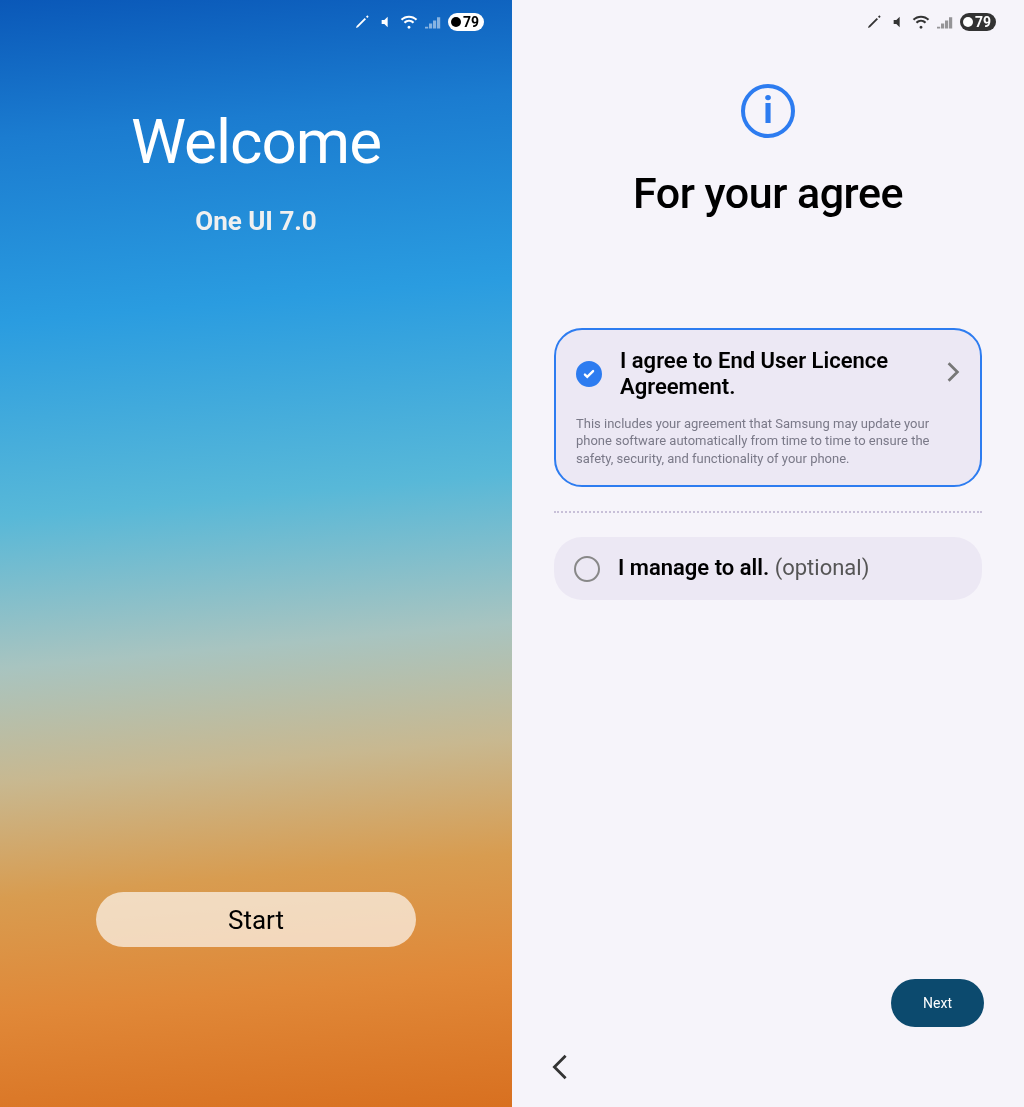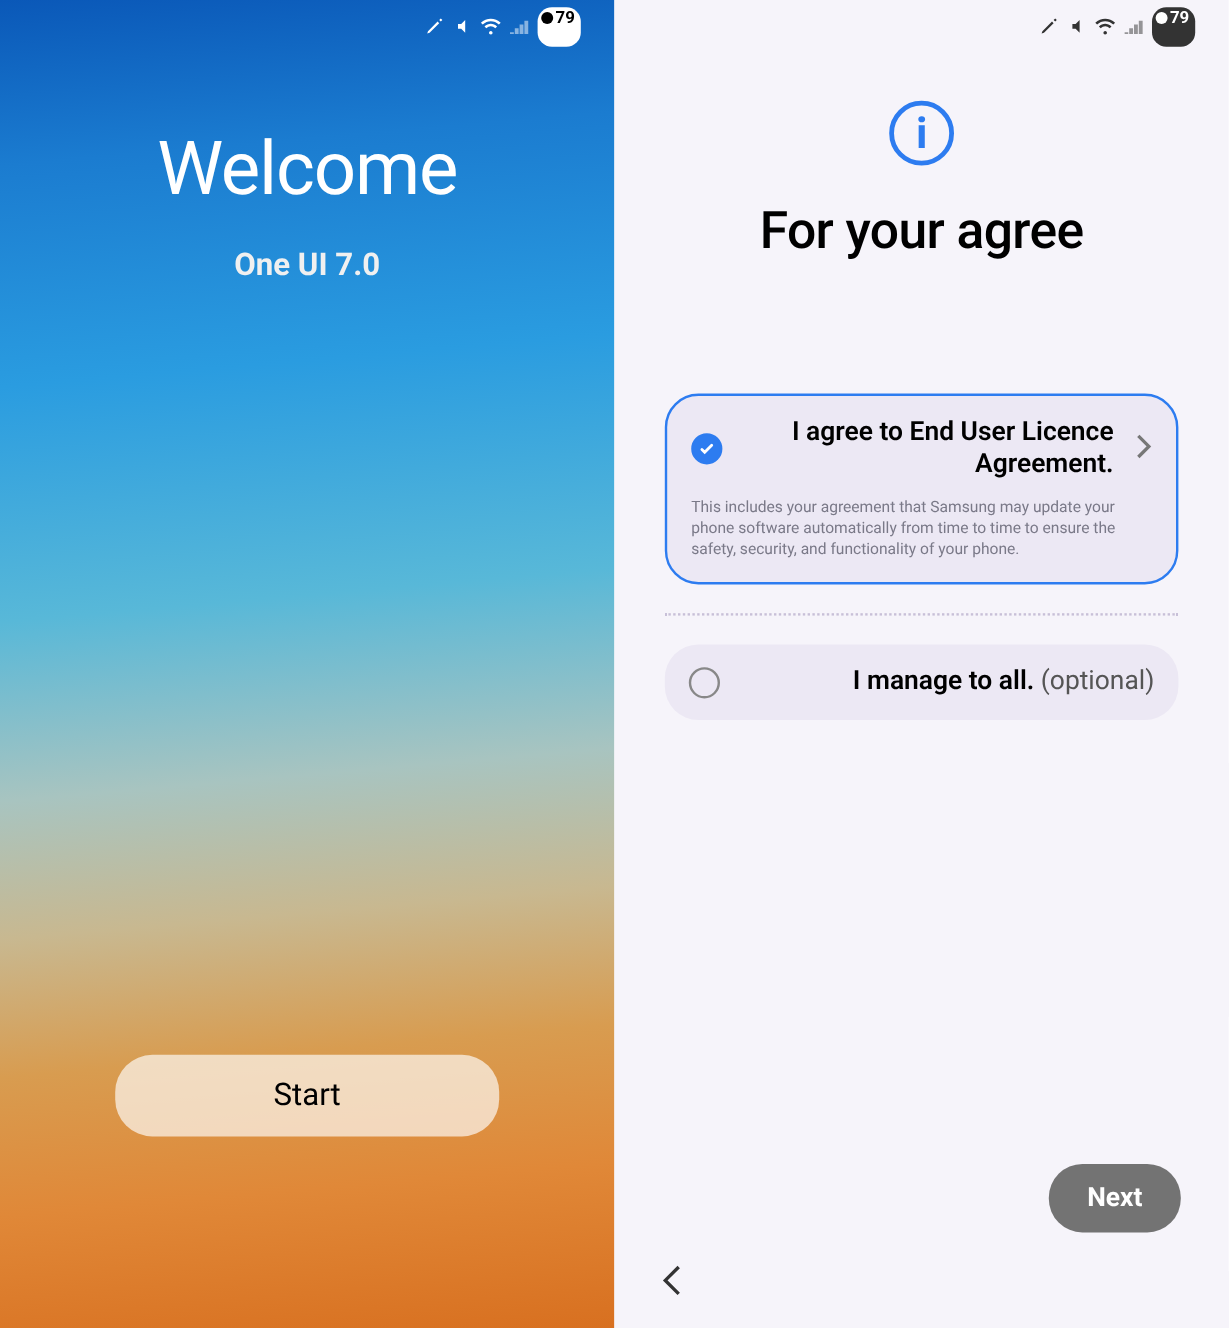--- a/index.html
+++ b/index.html
@@ -34,21 +34,21 @@
     .status-left .status-icon svg { fill: #fff; }
     .status-left .status-icon { color: #fff; }
     .status-right .status-icon svg { fill: #333; }
     .status-right .status-icon { color: #333; }
     .status-icon { display: flex; align-items: center; }
 
     .battery-pill {
       background: #fff;
       color: #000;
       border-radius: 12px;
-      padding: 1px 5px 16px 3px;
+      padding: 1px 5px 1px 3px;
       font-size: 14px;
       font-weight: 700;
       display: flex;
       align-items: center;
       gap: 2px;
     }
     .status-right .battery-pill { background: #333; color: #fff; }
     .battery-dot { width: 10px; height: 10px; border-radius: 50%; background: #000; }
     .status-right .battery-dot { background: #fff; }
 
@@ -66,21 +66,21 @@
       font-weight: 700;
       text-align: center;
       margin-top: 28px;
     }
     .start-button {
       position: absolute;
       bottom: 160px;
       left: 50%;
       transform: translateX(-50%);
       width: 320px;
-      height: 68px;
+      height: 55px;
       background: rgba(255,255,255,0.65);
       border: none;
       border-radius: 31px;
       font-size: 26px;
       font-weight: 400;
       color: #000;
       cursor: pointer;
     }
 
     
@@ -144,21 +144,20 @@
       background: #2d7cf0;
       border-color: #2d7cf0;
     }
     .check-circle.checked svg { stroke: #fff; }
     .agreement-label {
       flex: 1;
       font-size: 22px;
       font-weight: 600;
       color: #000;
       line-height: 1.2;
-      text-align: right;
     }
     .optional { font-weight: 400; color: #555; }
     .chevron {
       flex-shrink: 0;
       cursor: pointer;
       color: #777;
     }
     .agreement-desc {
       font-size: 13px;
       color: #7a7988;
@@ -169,27 +168,27 @@
     .dotted-divider {
       border: none;
       border-top: 2px dotted #c8c0d8;
       margin: 24px 0 24px 0;
     }
 
     .next-button {
       position: absolute;
       right: 40px;
       bottom: 80px;
-      background: #737373;
+      background: #0c4a6e;
       color: #fff;
       border: none;
       border-radius: 28px;
       padding: 16px 32px;
-      font-size: 22px;
-      font-weight: 700;
+      font-size: 14px;
+      font-weight: 400;
       cursor: pointer;
     }
     .back-nav {
       position: absolute;
       left: 38px;
       bottom: 22px;
       cursor: pointer;
       color: #333;
     }
   </style>

